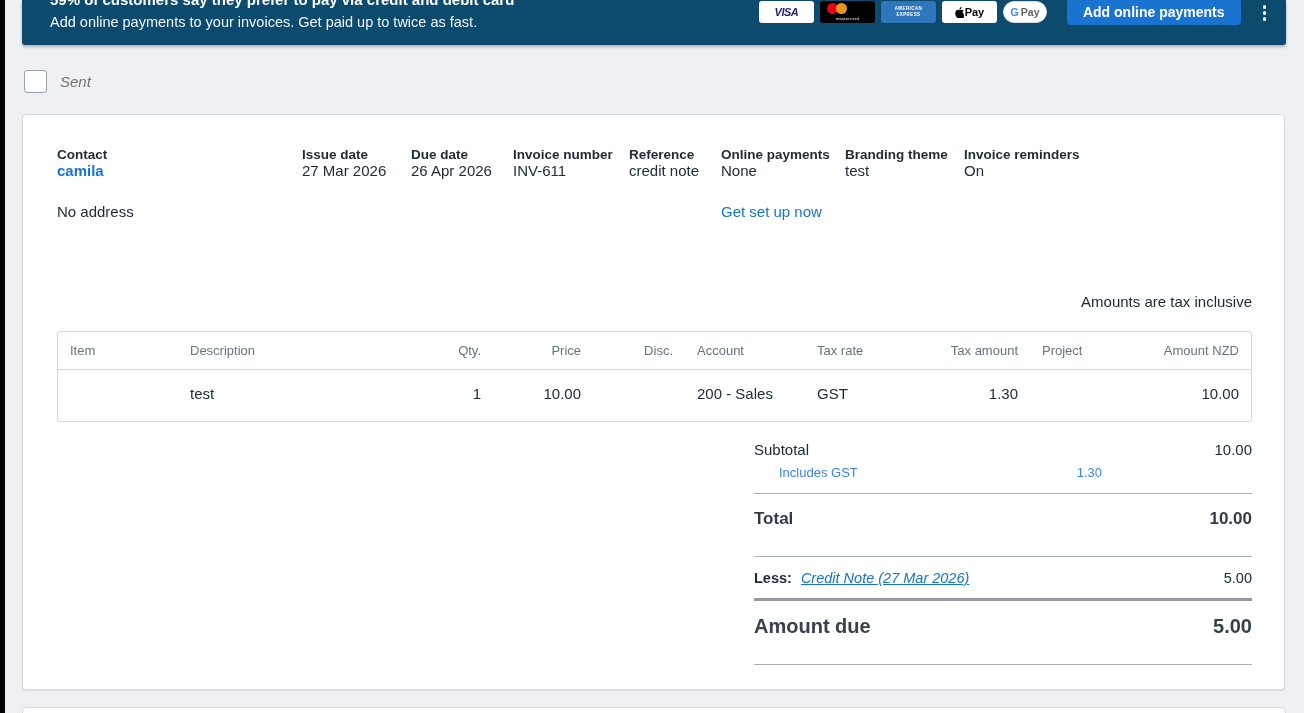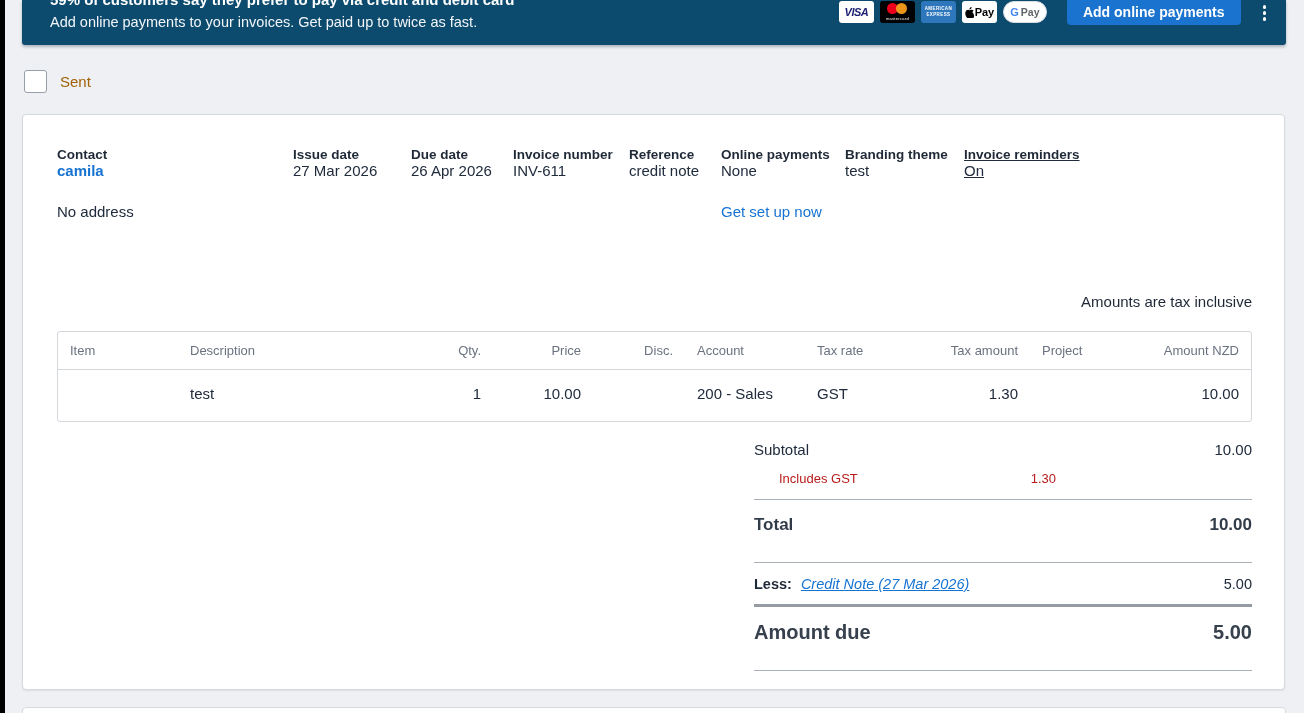--- a/index.html
+++ b/index.html
@@ -16,21 +16,21 @@
   .banner {
     position:absolute; left:22px; top:0; width:1264px; height:45px;
     background:#0c4a6e; border-radius:0 0 3px 3px;
     box-shadow:0 2px 3px rgba(10,30,50,.28);
     overflow:hidden; color:#fff; z-index:5;
   }
   .banner-title { position:absolute; left:28px; top:-9px; font-size:15px; font-weight:bold; white-space:nowrap; }
   .banner-subtitle { position:absolute; left:28px; top:14px; font-size:14.5px; color:#f2f6f9; white-space:nowrap; }
   .banner-right { position:absolute; right:14px; top:0; display:flex; align-items:flex-start; }
 
-  .pay-icon { width:35px; height:22px; border-radius:3px; margin:1px 3px 0 3px;
+  .pay-icon { width:55px; height:22px; border-radius:3px; margin:1px 3px 0 3px;
               display:flex; align-items:center; justify-content:center; overflow:hidden; flex:none; }
   .pi-visa { background:#fff; color:#1a1f71; font-size:11px; font-weight:bold; font-style:italic; letter-spacing:-.5px; }
   .pi-mc { background:#000; position:relative; }
   .pi-mc .c1,.pi-mc .c2 { position:absolute; top:2px; width:11px; height:11px; border-radius:50%; }
   .pi-mc .c1 { left:7px;  background:#EB001B; }
   .pi-mc .c2 { left:16px; background:#F79E1B; opacity:.95; }
   .pi-mc .mc-text { position:absolute; bottom:2px; left:0; right:0; text-align:center; font-size:4px; color:#fff; letter-spacing:.3px; }
   .pi-amex { background:#2e77bc; color:#fff; flex-direction:column; font-size:4.5px; font-weight:bold; letter-spacing:.4px; line-height:1.3; text-align:center; }
   .pi-apay { background:#fff; color:#000; font-size:11px; font-weight:bold; gap:1px; }
   .pi-gpay { background:#fff; border:1px solid #dadce0; border-radius:11px; width:44px; gap:2px; }
@@ -41,31 +41,31 @@
     margin:-2px 0 0 17px; height:27px; padding:0 16px; border:none; border-radius:4px;
     background:#1a73cf; color:#fff; font-family:inherit; font-size:14px; font-weight:bold;
     display:flex; align-items:center; cursor:pointer; flex:none; white-space:nowrap;
   }
   .kebab { margin:3px 4px 0 20px; display:flex; flex-direction:column; gap:2.5px; cursor:pointer; padding:2px; }
   .kebab i { width:3.5px; height:3.5px; border-radius:50%; background:#fff; }
 
   
   .sent-row { position:absolute; left:24px; top:70px; display:flex; align-items:center; gap:13px; }
   .checkbox { width:23px; height:23px; background:#fff; border:1px solid #97a0aa; border-radius:3px; cursor:pointer; }
-  .sent-label { font-size:15px; color:#a16207; }
+  .sent-label { font-size:15px; color:#737373;font-style:italic; }
 
   
   .card {
     position:absolute; left:22px; top:114px; width:1263px; height:576px;
     background:#fff; border:1px solid #d6dade; border-radius:4px;
     box-shadow:0 1px 2px rgba(0,0,0,.07);
   }
   .field { position:absolute; top:32px; }
-  .f0{left:34px;} .f1{left:270px;} .f2{left:388px;} .f3{left:490px;}
-  .f4{left:606px;} .f5{left:698px;} .f6{left:822px;} .f7{left:941px;text-decoration:underline;}
+  .f0{left:34px;} .f1{left:279px;} .f2{left:388px;} .f3{left:490px;}
+  .f4{left:606px;} .f5{left:698px;} .f6{left:822px;} .f7{left:941px;}
   .f-label { font-size:13.5px; font-weight:bold; color:#1f2937; white-space:nowrap; }
   .f-value { margin-top:0; font-size:15px; color:#202c3d; white-space:nowrap; }
   .f-extra { margin-top:24px; font-size:15px; color:#202c3d; white-space:nowrap; }
   .link { color:#1673d1; text-decoration:none; cursor:pointer; }
   .contact-link { font-weight:bold; }
 
   .tax-note { position:absolute; right:32px; top:178px; font-size:15px; color:#1e2736; }
 
   
   .items-wrap {
@@ -84,21 +84,21 @@
     color:#1268bd; font-family:inherit; font-size:13.5px; font-weight:bold;
     display:flex; align-items:center; gap:9px; cursor:pointer;
   }
   .caret { width:0; height:0; border-left:4.5px solid transparent; border-right:4.5px solid transparent; border-top:5.5px solid #1268bd; }
 
   
   .totals { position:absolute; left:731px; right:32px; top:326px;text-align:right; }
   .t-row { display:flex; align-items:baseline; }
   .t-sub { font-size:15px; color:#202c3d; }
   .t-sub .spacer { flex:1; }
-  .t-includes { margin-top:13px; font-size:13px; color:#b91c1c;gap:46px; }
+  .t-includes { margin-top:7px; font-size:13px; color:#3b82f6; }
   .t-includes .lbl { margin-left:25px; }
   .t-includes .spacer { flex:1; }
   .t-includes .right-gap { width:150px; }
   .t-div  { border-top:1px solid #aab0b7; margin-top:13px; }
   .t-total { padding:15px 0 14px; font-size:17px; font-weight:bold; color:#323c49; }
   .t-total .spacer { flex:1; }
   .t-less { padding:13px 0 12px; font-size:14.5px; }
   .t-less .lbl { font-weight:bold; color:#1f2937; margin-right:9px; }
   .t-less .link { text-decoration:underline;font-style:italic; }
   .t-less .spacer { flex:1; }

